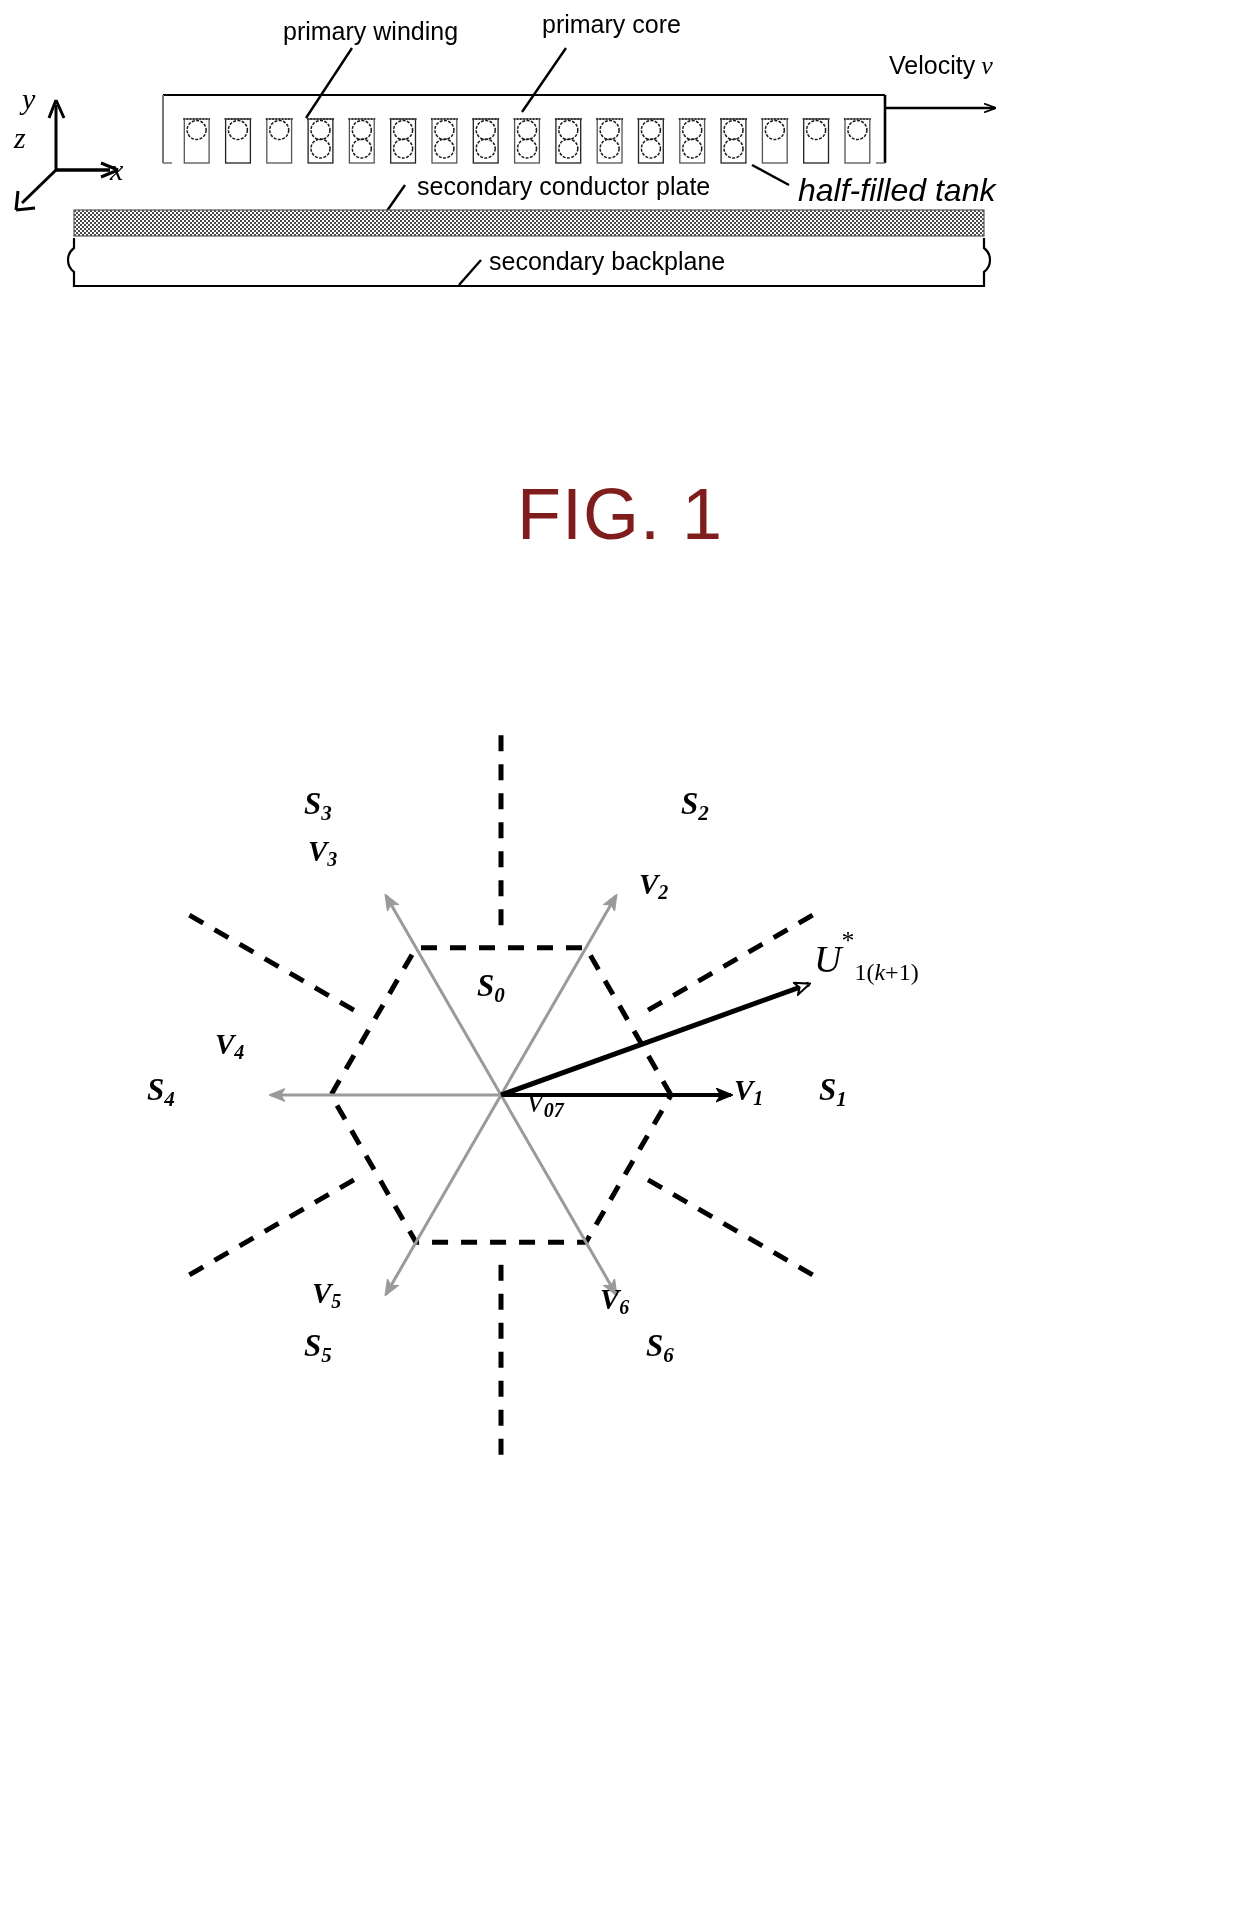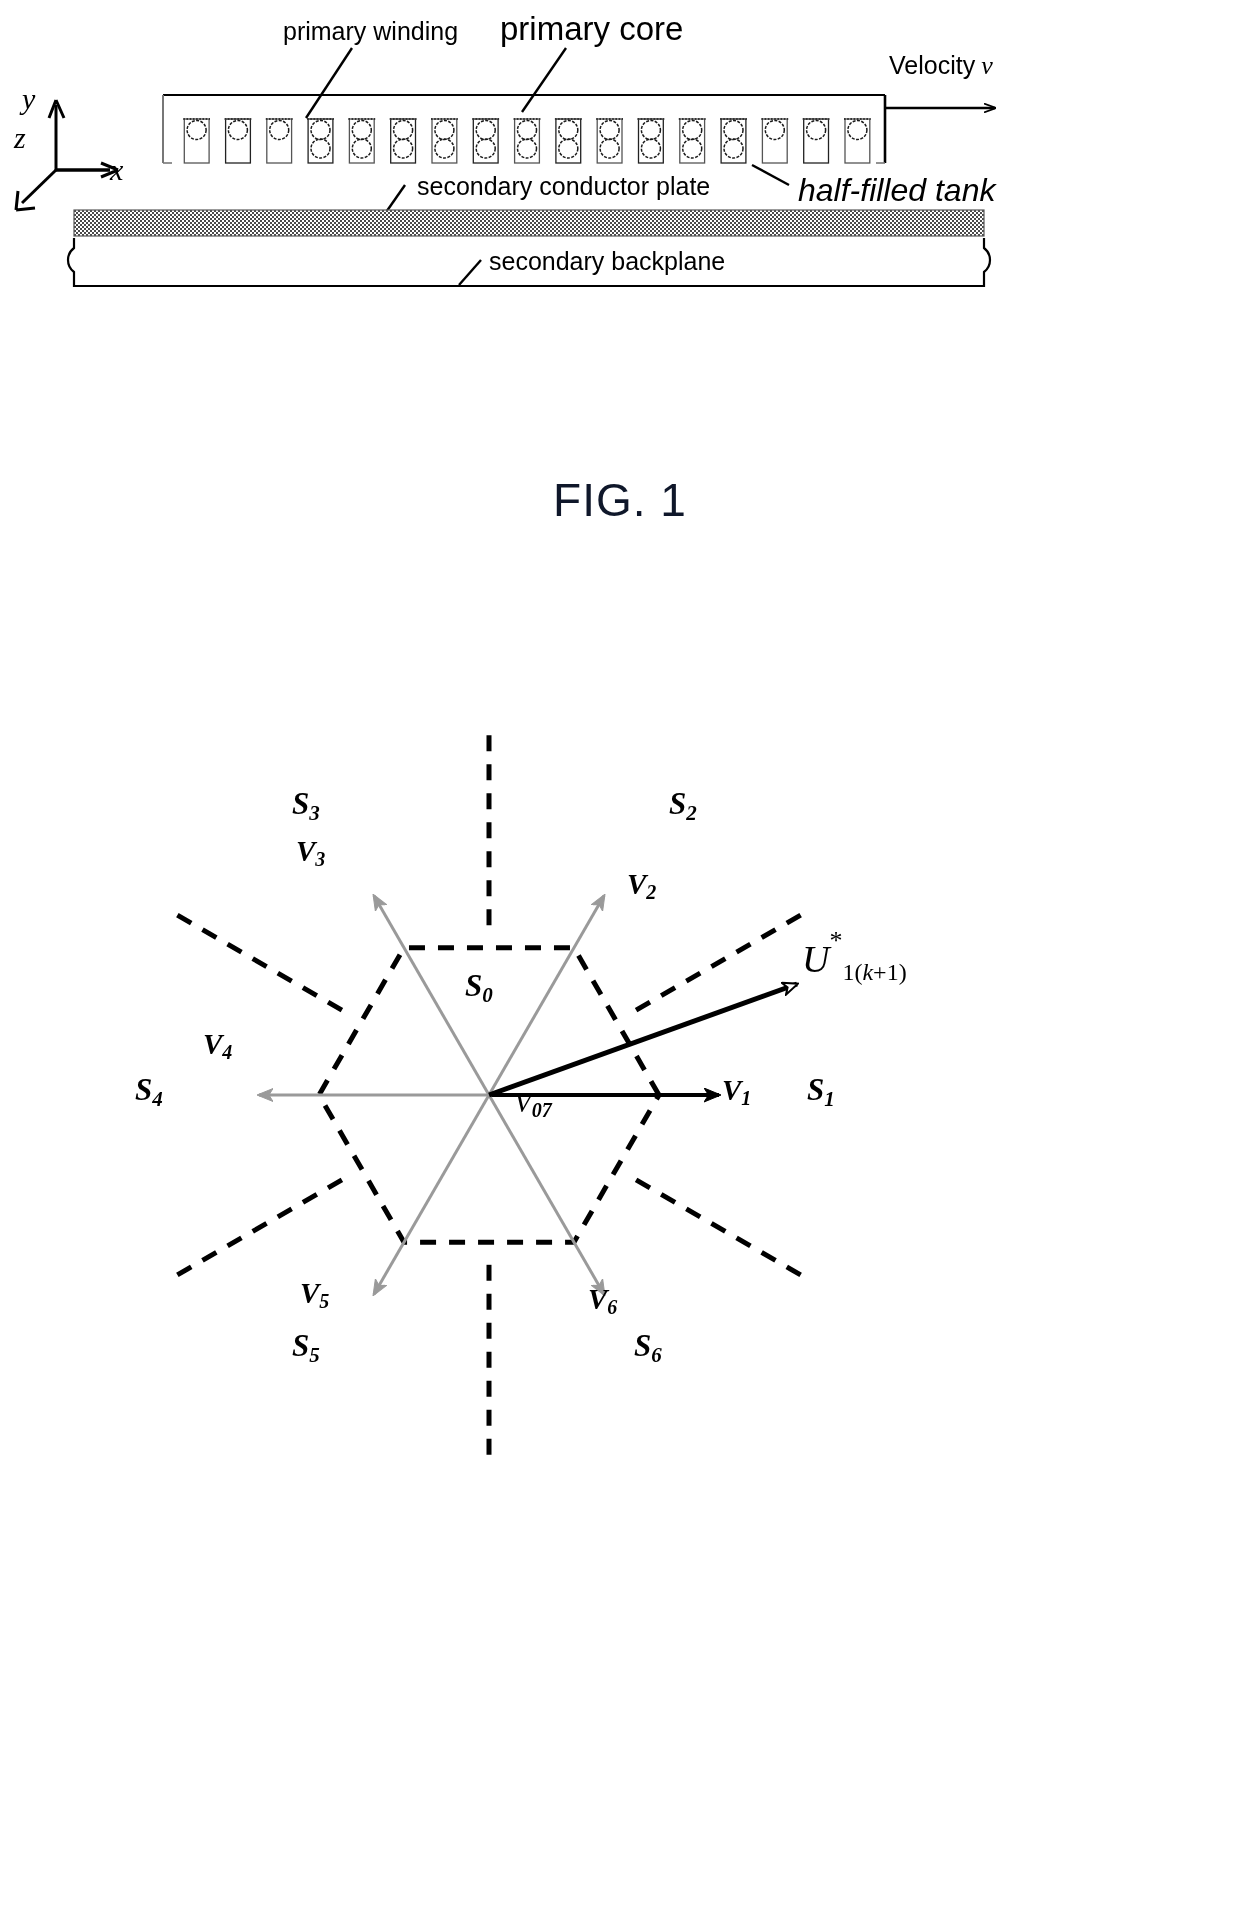--- a/index.html
+++ b/index.html
@@ -15,24 +15,24 @@
        color:#000;white-space:nowrap;line-height:1;}
   .ital{font-family:"Liberation Serif", serif;font-style:italic;}
 
   
   #fig1{position:absolute;left:0;top:0;width:1240px;height:460px;}
   #fig1 svg{position:absolute;left:0;top:0;}
 
   
   .figcap{position:absolute;width:1240px;text-align:center;
           font-family:"Liberation Sans", sans-serif;
-          font-size:46px;letter-spacing:1px;color:#0f172a;}
+          font-size:72px;letter-spacing:1px;color:#7f1d1d;}
 
   
-  #fig2{position:absolute;left:4px;top:640px;width:1024px;height:1110px;}
+  #fig2{position:absolute;left:16px;top:640px;width:1024px;height:1110px;}
   #fig2 svg{position:absolute;left:0;top:0;}
 
   .vlabel{position:absolute;white-space:nowrap;color:#000;
           font-family:"Liberation Serif", serif;font-style:italic;font-weight:bold;
           font-size:29px;line-height:1;}
   .vlabel sub{font-size:20px;font-style:italic;font-weight:bold;vertical-align:-0.25em;}
   .slabel{position:absolute;white-space:nowrap;color:#000;
           font-family:"Liberation Serif", serif;font-style:italic;font-weight:bold;
           font-size:31px;line-height:1;}
   .slabel sub{font-size:21px;vertical-align:-0.28em;}
@@ -181,21 +181,21 @@
                  L74,286
                  L984,286
                  L984,272
                  C 992,266 992,254 984,248
                  L984,238" fill="none" stroke="#000" stroke-width="2.2"></path>
       </g>
     </svg>
 
     <div class="lbl" style="left:283px;top:19px;font-size:25px;">primary winding</div>
 
-    <div class="lbl" style="left:500px;top:12px;font-size:33px;">primary core</div>
+    <div class="lbl" style="left:542px;top:12px;font-size:25px;">primary core</div>
 
     <div class="lbl" style="left:798px;top:174px;font-size:32px;font-style:italic;">half-filled tank</div>
 
     <div class="lbl" style="left:417px;top:174px;font-size:25px;">secondary conductor plate</div>
 
     <div class="lbl" style="left:489px;top:249px;font-size:25px;">secondary backplane</div>
 
     <div class="lbl" style="left:889px;top:53px;font-size:25px;">
       <span>Velocity</span><span class="ital" style="font-size:26px;padding-left:6px;">v</span>
     </div>

